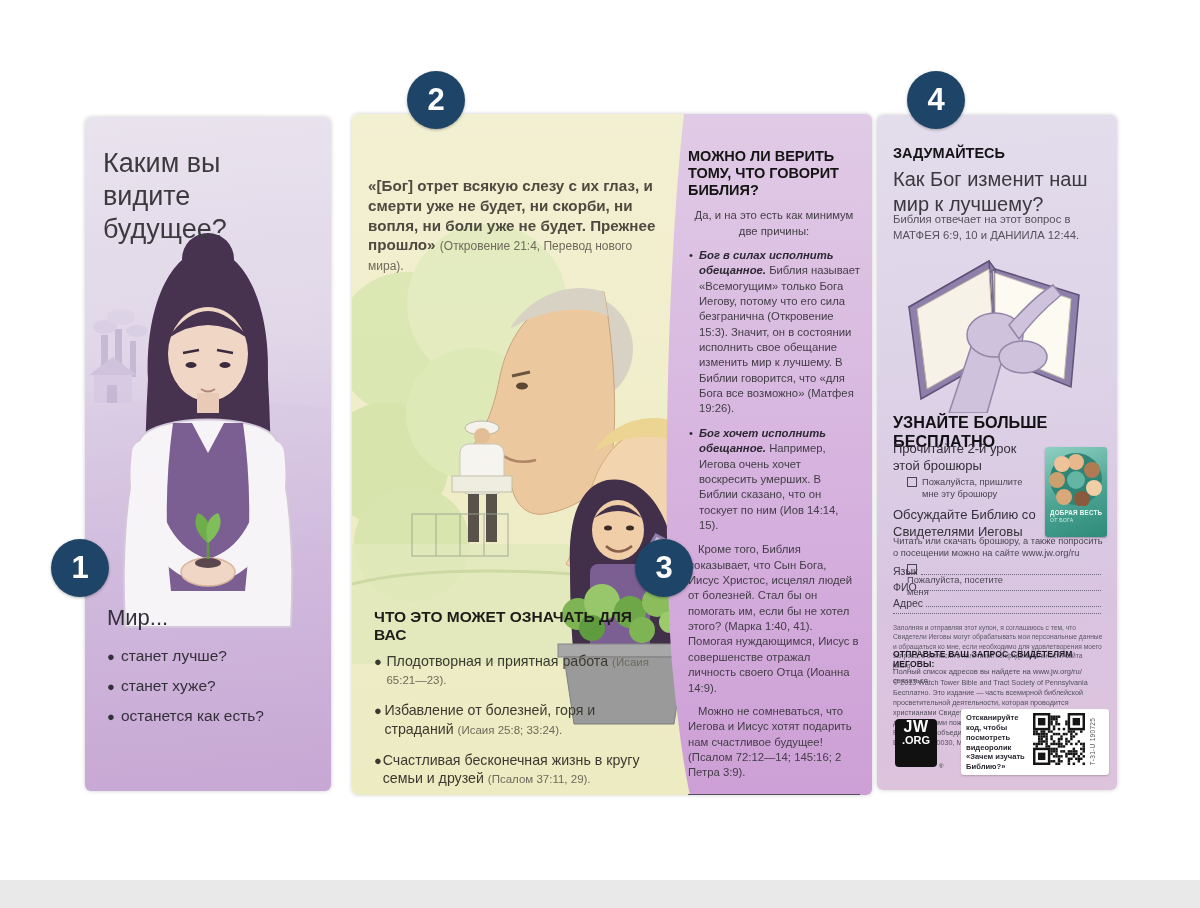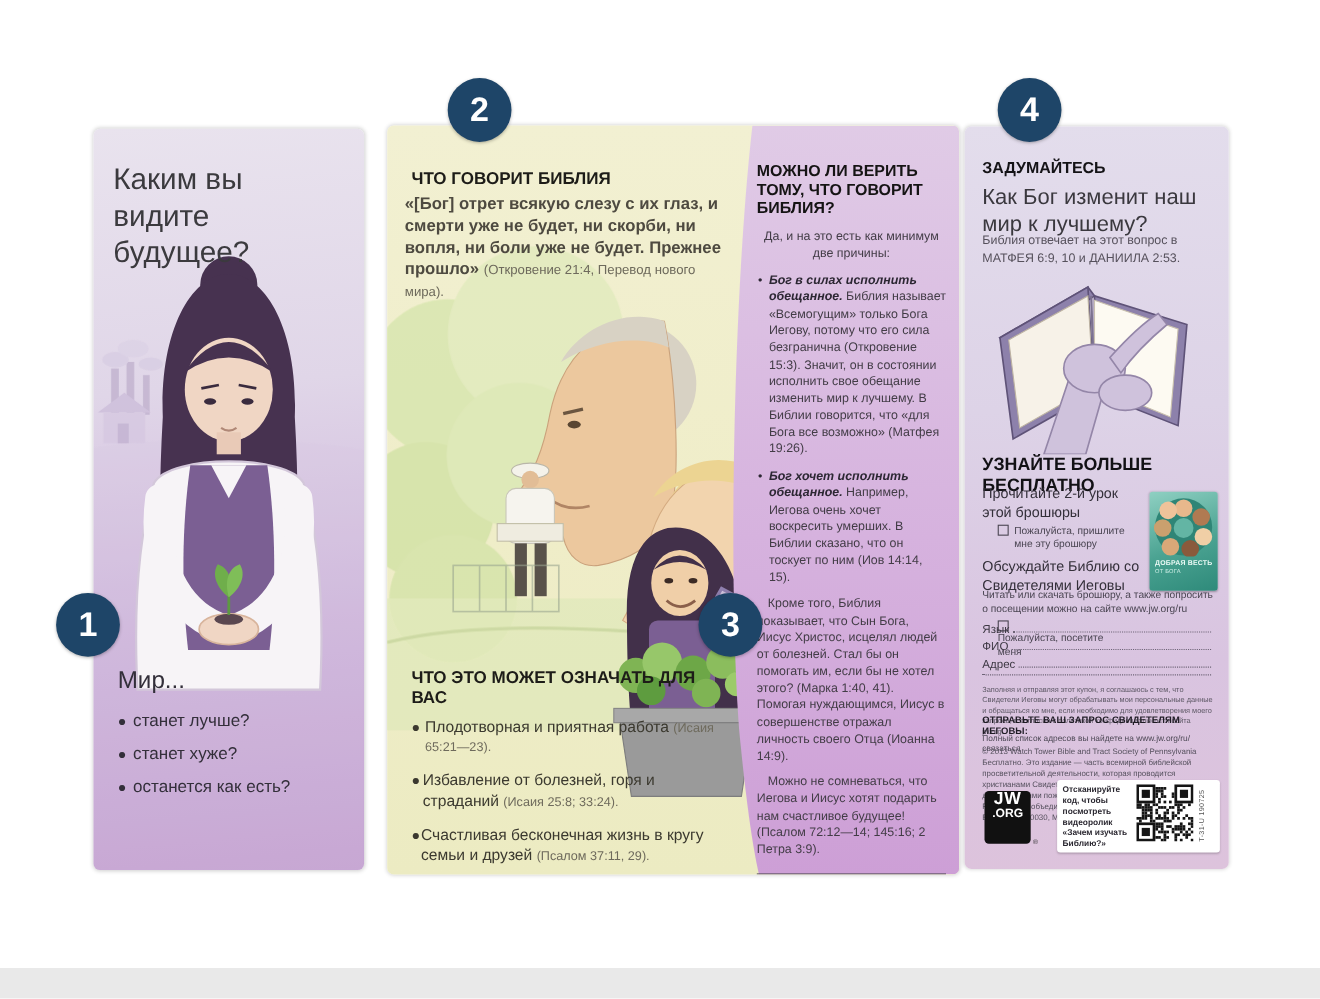--- a/index.html
+++ b/index.html
@@ -231,21 +231,20 @@
       <defs>
         <linearGradient id="pg" x1="0" y1="0" x2="0" y2="1">
           <stop offset="0" stop-color="#e0cbe6"></stop>
           <stop offset="0.55" stop-color="#d6b2de"></stop>
           <stop offset="1" stop-color="#cd9fd6"></stop>
         </linearGradient>
       </defs>
       <path d="M332,0 C314,160 310,420 320,550 C326,612 332,655 338,681 L520,681 L520,0 Z" fill="url(#pg)"></path>
     </svg>
 
-    <div class="p2-h1">ЧТО ГОВОРИТ БИБЛИЯ</div>
     <div class="p2-quote">
       <span>«[Бог] отрет всякую слезу с их глаз, и смерти уже не будет, ни скорби, ни вопля, ни боли уже не будет. Прежнее прошло»</span>
       <span class="quote-ref">(Откровение 21:4, Перевод нового мира).</span>
     </div>
     <div class="p2-h2">ЧТО ЭТО МОЖЕТ ОЗНАЧАТЬ ДЛЯ ВАС</div>
     <div class="p2-list">
       <div class="p2-item">
         <span class="dot">●</span>
         <span><span>Плодотворная и приятная работа</span> <span class="p2-ref">(Исаия 65:21—23).</span></span>
       </div>
@@ -269,21 +268,21 @@
       <p class="p3-para">Кроме того, Библия показывает, что Сын Бога, Иисус Христос, исцелял людей от болезней. Стал бы он помогать им, если бы не хотел этого? (Марка 1:40, 41). Помогая нуждающимся, Иисус в совершенстве отражал личность своего Отца (Иоанна 14:9).</p>
       <p class="p3-para">Можно не сомневаться, что Иегова и Иисус хотят подарить нам счастливое будущее! (Псалом 72:12—14; 145:16; 2 Петра 3:9).</p>
       <hr class="p3-div">
 
     </div>
   </div>
 
   <div class="panel panel4">
     <div class="blk p4-h1">ЗАДУМАЙТЕСЬ</div>
     <div class="blk p4-q">Как Бог изменит наш мир к лучшему?</div>
-    <div class="blk p4-note">Библия отвечает на этот вопрос в МАТФЕЯ 6:9, 10 и ДАНИИЛА 2:53.</div>
+    <div class="blk p4-note">Библия отвечает на этот вопрос в МАТФЕЯ 6:9, 10 и ДАНИИЛА 12:44.</div>
 
     <svg class="blk p4-book" width="212" height="166" viewBox="0 0 212 166">
       <polygon points="18,60 98,14 104,22 34,70" fill="#8d81ab" stroke="#5f5378" stroke-width="1.5"></polygon>
       <polygon points="18,60 98,14 104,110 30,152 " fill="#8d81ab" stroke="#5f5378" stroke-width="1.5"></polygon>
       <polygon points="104,22 188,48 180,140 104,110" fill="#8d81ab" stroke="#5f5378" stroke-width="1.5"></polygon>
       <polygon points="26,62 98,22 103,104 36,142" fill="#f7f2e8" stroke="#bdb3a2" stroke-width="1"></polygon>
       <polygon points="104,26 180,52 173,132 104,104" fill="#fdfaf2" stroke="#c8bfae" stroke-width="1"></polygon>
       <line x1="101" y1="22" x2="104" y2="110" stroke="#7d7291" stroke-width="2"></line>
       <path d="M58,166 L84,88 L116,96 L96,166 Z" fill="#cfc2dc" stroke="#9486a8" stroke-width="1.5"></path>
       <ellipse cx="104" cy="88" rx="28" ry="22" fill="#cfc2dc" stroke="#9486a8" stroke-width="1.5"></ellipse>

